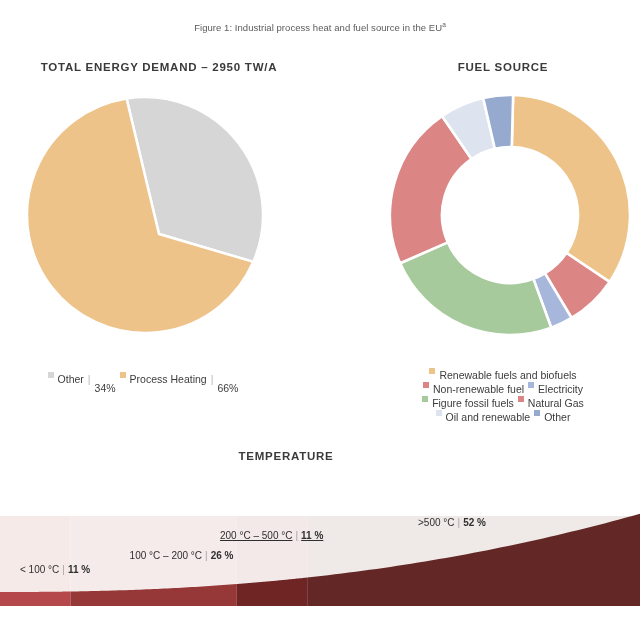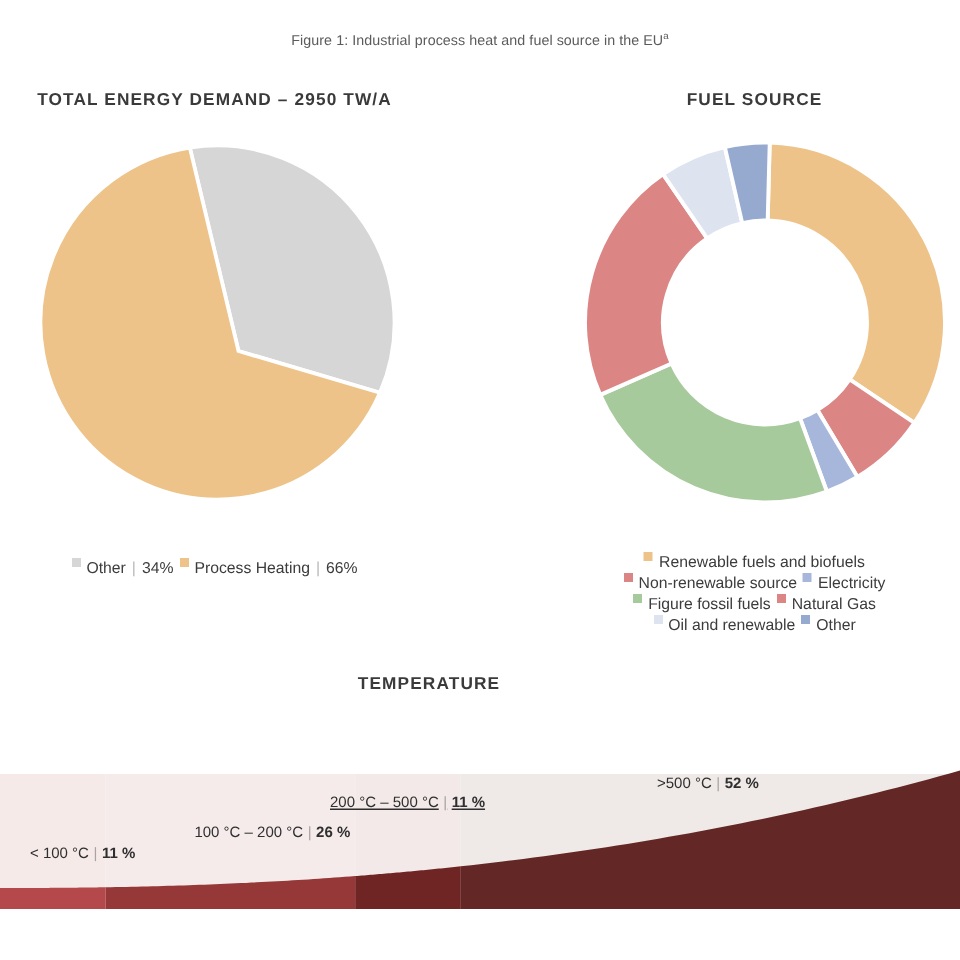--- a/index.html
+++ b/index.html
@@ -32,21 +32,21 @@
 
   
   .panel-title {
     position: absolute;
     font-size: 11.5px;
     font-weight: bold;
     letter-spacing: 0.75px;
     color: #3a3a3a;
     white-space: nowrap;
   }
-  #title-left  { top: 61px; left: 0; width: 286px; text-align: center; }
+  #title-left  { top: 61px; left: 0; width: 286px; text-align: center; padding-left: 16px; }
   #title-right { top: 61px; left: 360px; width: 286px; text-align: center; }
   #title-temp  { top: 450px; left: 0; width: 572px; text-align: center; }
 
   
   .chart-box { position: absolute; }
   #pie-box   { left: 20px;  top: 90px; width: 250px; height: 250px; }
   #donut-box { left: 385px; top: 90px; width: 250px; height: 250px; }
 
   .chart-box svg { display: block; width: 100%; height: 100%; overflow: visible; }
 
@@ -73,21 +73,21 @@
     width: 6px;
     height: 6px;
     margin-right: 4px;
     flex: 0 0 auto;
   }
   .legend-sep {
     color: #b8b8b8;
     margin: 0 4px 0 4px;
     font-weight: normal;
   }
-  .legend-val { font-weight: normal; }
+  .legend-val { font-weight: normal; margin-top: 9px; }
 
   
   #temp-box {
     position: absolute;
     left: 0;
     top: 500px;
     width: 640px;
     height: 115px;
   }
   #temp-box svg { display: block; width: 640px; height: 115px; }
@@ -148,21 +148,21 @@
 <div class="legend" id="legend-right">
     <div style="width: 100%; display: flex; justify-content: center; align-items: center;">
       <span class="legend-item">
         <span class="legend-swatch" style="background: rgb(237, 195, 137);"></span>
         <span>Renewable fuels and biofuels</span>
       </span>
     </div>
     <div style="width: 100%; display: flex; justify-content: center; align-items: center;">
       <span class="legend-item">
         <span class="legend-swatch" style="background: rgb(219, 134, 133);"></span>
-        <span>Non-renewable source</span>
+        <span>Non-renewable fuel</span>
       </span>
       <span class="legend-item">
         <span class="legend-swatch" style="background: rgb(167, 183, 220);"></span>
         <span>Electricity</span>
       </span>
     </div>
     <div style="width: 100%; display: flex; justify-content: center; align-items: center;">
       <span class="legend-item">
         <span class="legend-swatch" style="background: rgb(166, 202, 155);"></span>
         <span>Figure fossil fuels</span>
@@ -191,14 +191,14 @@
       <rect x="236.8" y="16" width="70.39999999999998" height="90" fill="#F2E9E8"></rect>
       <rect x="307.2" y="16" width="332.8" height="90" fill="#EFE9E8"></rect>
       <path d="M 0 92 L 1.4666666666666668 91.99993362582335 L 2.9333333333333336 91.99967313521287 L 4.4 91.9991694265723 L 5.866666666666667 91.99839032897364 L 7.333333333333333 91.99731075631878 L 8.8 91.99590977665841 L 10.266666666666667 91.99416924707364 L 11.733333333333334 91.99207305003432 L 13.200000000000001 91.98960661730864 L 14.666666666666666 91.98675661066297 L 16.133333333333336 91.9835106960785 L 17.6 91.97985737753467 L 19.066666666666666 91.97578587069783 L 20.533333333333335 91.97128600443645 L 22 91.9663481423836 L 23.46666666666667 91.96096311933955 L 24.933333333333337 91.95512218891474 L 26.400000000000002 91.9488169798551 L 27.86666666666667 91.94203945918919 L 29.333333333333332 91.93478190081582 L 30.8 91.92703685848757 L 32.26666666666667 91.91879714238839 L 33.733333333333334 91.91005579868036 L 35.2 91.90080609152675 L 36.66666666666667 91.89104148719784 L 38.13333333333333 91.88075563994248 L 39.6 91.86994237936683 L 41.06666666666667 91.85859569910852 L 42.53333333333334 91.84670974663037 L 44 91.83427881398755 L 45.46666666666667 91.82129732944507 L 46.93333333333334 91.80775984984191 L 48.400000000000006 91.79366105361348 L 49.866666666666674 91.77899573439697 L 51.333333333333336 91.7637587951551 L 52.800000000000004 91.74794524276192 L 54.26666666666667 91.73155018300267 L 55.73333333333334 91.71456881594527 L 57.20000000000001 91.69699643164667 L 58.666666666666664 91.67882840616168 L 60.13333333333333 91.66006019782591 L 61.6 91.6406873437875 L 63.06666666666667 91.62070545676556 L 64.53333333333335 91.60011022201529 L 66.00000000000001 91.57889739448228 L 67.46666666666667 91.55706279613023 L 68.93333333333334 91.53460231342763 L 70.4 91.51151189498121 L 70.4 106 L 0 106 Z" fill="#B4484A"></path>
       <path d="M 70.4 91.51151189498121 L 73.86666666666667 91.454407451951 L 77.33333333333334 91.39371006830721 L 80.80000000000001 91.32936995471911 L 84.26666666666668 91.26133886150288 L 87.73333333333333 91.1895699678324 L 91.2 91.11401778310317 L 94.66666666666667 91.03463805869265 L 98.13333333333334 90.95138770867159 L 101.60000000000001 90.86422473826646 L 105.06666666666666 90.77310817907062 L 108.53333333333333 90.67799803016108 L 112 90.57885520440674 L 115.46666666666667 90.47564147936096 L 118.93333333333334 90.36831945221803 L 122.4 90.25685249838644 L 125.86666666666667 90.14120473329233 L 129.33333333333334 90.02134097707761 L 132.8 89.89722672190027 L 136.26666666666665 89.76882810158094 L 139.73333333333335 89.63611186337096 L 143.2 89.49904534164381 L 146.66666666666669 89.35759643333486 L 150.13333333333333 89.21173357497378 L 153.60000000000002 89.06142572117162 L 157.06666666666666 88.90664232443909 L 160.53333333333336 88.74735331622561 L 164 88.58352908908022 L 167.46666666666667 88.41514047984529 L 170.93333333333334 88.24215875380293 L 174.4 88.06455558970121 L 177.86666666666667 87.88230306559531 L 181.33333333333334 87.69537364544317 L 184.8 87.50374016640241 L 188.26666666666668 87.3073758267786 L 191.73333333333335 87.10625417458023 L 195.20000000000002 86.90034909663936 L 198.66666666666669 86.68963480826004 L 202.13333333333333 86.4740858433603 L 205.60000000000002 86.25367704507593 L 209.06666666666666 86.02838355679678 L 212.53333333333336 85.79818081360902 L 216 85.56304453411828 L 219.46666666666667 85.32295071263106 L 222.93333333333334 85.07787561167308 L 226.4 84.82779575482512 L 229.86666666666667 84.57268791985797 L 233.33333333333334 84.31252913214988 L 236.8 84.04729665837061 L 236.8 106 L 70.4 106 Z" fill="#963837"></path>
       <path d="M 236.8 84.04729665837061 L 238.26666666666668 83.93355008143787 L 239.73333333333335 83.81888962359099 L 241.20000000000002 83.70331360080904 L 242.66666666666669 83.58682033626768 L 244.13333333333335 83.46940816026492 L 245.60000000000002 83.35107541014811 L 247.06666666666666 83.2318204302421 L 248.53333333333333 83.11164157177848 L 250 82.99053719282617 L 251.46666666666667 82.86850565822279 L 252.93333333333334 82.74554533950743 L 254.4 82.62165461485426 L 255.86666666666667 82.49683186900728 L 257.3333333333333 82.37107549321604 L 258.8 82.2443838851724 L 260.26666666666665 82.11675544894823 L 261.73333333333335 81.98818859493402 L 263.2 81.85868173977853 L 264.6666666666667 81.72823330632924 L 266.1333333333333 81.59684172357379 L 267.6 81.46450542658212 L 269.06666666666666 81.33122285644981 L 270.5333333333333 81.19699246024184 L 272 81.06181269093747 L 273.4666666666667 80.92568200737585 L 274.93333333333334 80.78859887420238 L 276.4 80.65056176181582 L 277.8666666666667 80.5115691463163 L 279.3333333333333 80.37161950945395 L 280.8 80.23071133857823 L 282.26666666666665 80.08884312658815 L 283.73333333333335 79.94601337188298 L 285.2 79.80222057831386 L 286.6666666666667 79.65746325513588 L 288.1333333333333 79.51173991696096 L 289.6 79.36504908371133 L 291.06666666666666 79.21738928057367 L 292.5333333333333 79.0687590379539 L 294 78.91915689143242 L 295.46666666666664 78.7685813817203 L 296.93333333333334 78.61703105461558 L 298.4 78.46450446096067 L 299.8666666666667 78.31100015659987 L 301.3333333333333 78.15651670233775 L 302.8 78.00105266389798 L 304.26666666666665 77.84460661188261 L 305.73333333333335 77.68717712173206 L 307.2 77.5287627736855 L 307.2 106 L 236.8 106 Z" fill="#6F2524"></path>
       <path d="M 307.2 77.5287627736855 L 314.1333333333333 76.76651991702231 L 321.06666666666666 75.98208882674517 L 328 75.17532369866277 L 334.93333333333334 74.34608091654081 L 341.8666666666667 73.49421897402948 L 348.8 72.6195984009247 L 355.73333333333335 71.7220816934407 L 362.66666666666663 70.80153324820029 L 369.6 69.85781929967676 L 376.5333333333333 68.89080786084465 L 383.46666666666664 67.90036866681778 L 390.4 66.88637312127277 L 397.3333333333333 65.84869424547215 L 404.26666666666665 64.78720662971782 L 411.2 63.70178638707833 L 418.1333333333333 62.59231110924689 L 425.06666666666666 61.45865982439773 L 432 60.30071295691876 L 438.9333333333333 59.118352288908255 L 445.8666666666667 57.91146092333087 L 452.79999999999995 56.67992324873705 L 459.73333333333335 55.42362490545575 L 466.66666666666663 54.14245275317814 L 473.6 52.83629483985415 L 480.5333333333333 51.505040371831 L 487.4666666666667 50.14857968516598 L 494.4 48.76680421805166 L 501.3333333333333 47.359606484294744 L 508.26666666666665 45.92688004779471 L 515.2 44.46851949797082 L 522.1333333333333 42.98442042609013 L 529.0666666666666 41.4744794024517 L 536 39.93859395438531 L 542.9333333333334 38.37666254502511 L 549.8666666666667 36.78858455282144 L 556.8 35.17426025175595 L 563.7333333333333 33.53359079222764 L 570.6666666666666 31.866478182578703 L 577.6 30.17282527123121 L 584.5333333333333 28.4525357294077 L 591.4666666666667 26.70551403440912 L 598.4 24.93166545342652 L 605.3333333333333 23.130896027862946 L 612.2666666666667 21.303112558143738 L 619.2 19.448222588995137 L 626.1333333333333 17.566134395170863 L 633.0666666666666 15.6567569676088 L 640 13.719999999999999 L 640 106 L 307.2 106 Z" fill="#632725"></path>
     </svg>
 <div class="temp-label" style="top: 64px; left: 20px;"><span>&lt; 100 °C</span><span class="bar">|</span><span class="pct">11 %</span></div>
     <div class="temp-label" style="top: 50px; left: 101.6px; margin-left: 28px;"><span>100 °C – 200 °C</span><span class="bar">|</span><span class="pct">26 %</span></div>
     <div class="temp-label" style="top: 30px; left: 220px; text-decoration: underline;"><span>200 °C – 500 °C</span><span class="bar">|</span><span class="pct">11 %</span></div>
-    <div class="temp-label" style="top: 17px; left: 438px;"><span>&gt;500 °C</span><span class="bar">|</span><span class="pct">52 %</span></div>
+    <div class="temp-label" style="top: 17px; left: 418px;"><span>&gt;500 °C</span><span class="bar">|</span><span class="pct">52 %</span></div>
   </div>
 
 </body></html>

